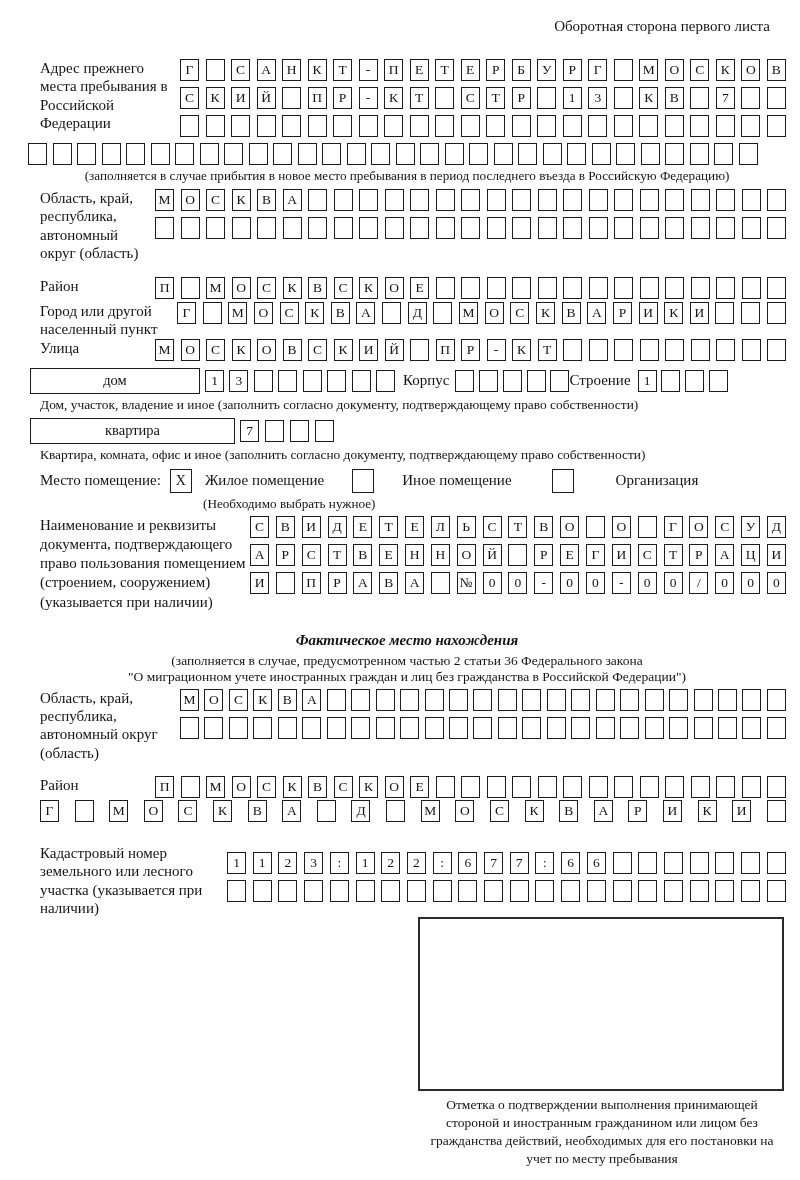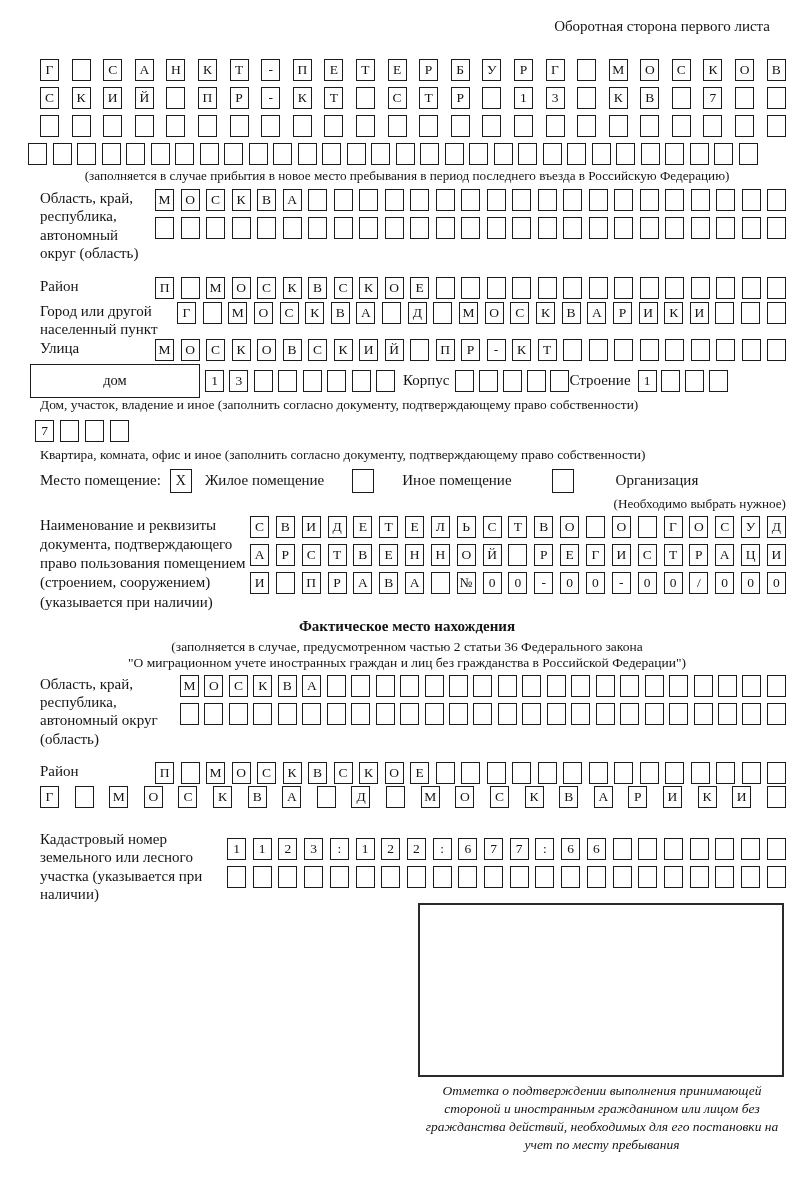--- a/index.html
+++ b/index.html
@@ -16,41 +16,42 @@
   .group{display:flex;align-items:flex-start;margin-left:12px;}
   .glabel{font-size:15px;line-height:1.22;flex:0 0 auto;}
   .grows{flex:1 1 auto;min-width:0;}
   .center{text-align:center;}
   .note{font-size:13.2px;}
   .h2{font-size:15.5px;font-weight:bold;}
   .h3{font-size:15px;font-weight:bold;}
   .caption{font-size:13.4px;margin-left:12px;}
   
   .houserow{display:flex;align-items:center;margin-left:2px;height:26px;}
-  .labelbox{box-sizing:border-box;border:1.7px solid #1c1c1c;height:34px;display:flex;
+  .labelbox{box-sizing:border-box;border:1.7px solid #1c1c1c;height:26px;display:flex;
        align-items:center;justify-content:center;font-size:14.5px;}
   .inline-label{font-size:15px;white-space:nowrap;}
   
   .checkrow{display:flex;align-items:center;margin-left:12px;height:26px;}
   .checkrow .cellrow{height:24px;}
   .checkrow .cell{width:22px;height:24px;font-size:14px;}
   .checklabel{font-size:15px;white-space:nowrap;}
   
   .stampcol{width:368px;margin-left:auto;}
   .stampbox{box-sizing:border-box;width:366px;height:174px;border:2px solid #2a2a2a;}
-  .stampcap{font-size:13.5px;line-height:1.33;text-align:center;margin-top:5px;font-style:italic;}
+  .stampcap{font-size:13.5px;line-height:1.33;text-align:center;margin-top:5px;}
 </style>
 </head>
 <body>
 
 <div class="page">
 
   <div class="side-note">Оборотная сторона первого листа</div>
 
   <div class="group rowstack" style="margin-top:24px;">
+    <div class="glabel" style="width:140px;">Адрес прежнего места пребывания в Российской Федерации</div>
     <div class="grows">
       <div class="cellrow">
           <span class="cell">Г</span>
           <span class="cell"></span>
           <span class="cell">С</span>
           <span class="cell">А</span>
           <span class="cell">Н</span>
           <span class="cell">К</span>
           <span class="cell">Т</span>
           <span class="cell">-</span>
@@ -342,20 +343,21 @@
     <div class="cellrow" style="width:90px;margin-left:7px;">
         <span class="cell">1</span>
         <span class="cell"></span>
         <span class="cell"></span>
         <span class="cell"></span>
       </div>
   </div>
   <div class="caption" style="margin-top:3px;">Дом, участок, владение и иное (заполнить согласно документу, подтверждающему право собственности)</div>
 
   <div class="houserow" style="margin-top:5px;">
+    <div class="labelbox" style="width:205px;">квартира</div>
     <div class="cellrow" style="width:94px;margin-left:5px;">
         <span class="cell">7</span>
         <span class="cell"></span>
         <span class="cell"></span>
         <span class="cell"></span>
       </div>
   </div>
   <div class="caption" style="margin-top:3px;">Квартира, комната, офис и иное (заполнить согласно документу, подтверждающему право собственности)</div>
 
   <div class="checkrow" style="margin-top:5px;">
@@ -366,21 +368,21 @@
     <span class="checklabel" style="margin-left:13px;">Жилое помещение</span>
     <div class="cellrow" style="margin-left:28px;">
         <span class="cell"></span>
       </div>
     <span class="checklabel" style="margin-left:28px;">Иное помещение</span>
     <div class="cellrow" style="margin-left:40px;">
         <span class="cell"></span>
       </div>
     <span class="checklabel" style="margin-left:42px;">Организация</span>
   </div>
-  <div class="note" style="margin-left:175px;margin-top:2px;text-align:right;">(Необходимо выбрать нужное)</div>
+  <div class="note" style="margin-left:175px;margin-top:2px;">(Необходимо выбрать нужное)</div>
 
   <div class="group rowstack" style="margin-top:4px;">
     <div class="glabel" style="width:210px;line-height:1.28;">Наименование и реквизиты документа, подтверждающего право пользования помещением (строением, сооружением) (указывается при наличии)</div>
     <div class="grows">
       <div class="cellrow">
           <span class="cell">С</span>
           <span class="cell">В</span>
           <span class="cell">И</span>
           <span class="cell">Д</span>
           <span class="cell">Е</span>
@@ -443,21 +445,21 @@
           <span class="cell">0</span>
           <span class="cell">0</span>
           <span class="cell">/</span>
           <span class="cell">0</span>
           <span class="cell">0</span>
           <span class="cell">0</span>
         </div>
     </div>
   </div>
 
-  <div class="h3 center" style="margin-top:6px;">Фактическое место нахождения</div>
+  <div class="h3 center" style="margin-top:20px;font-style:italic;">Фактическое место нахождения</div>
   <div class="note center" style="margin-top:4px;font-size:13.5px;">(заполняется в случае, предусмотренном частью 2 статьи 36 Федерального закона</div>
   <div class="note center" style="font-size:13.5px;">"О миграционном учете иностранных граждан и лиц без гражданства в Российской Федерации")</div>
 
   <div class="group rowstack" style="margin-top:4px;">
     <div class="glabel" style="width:140px;">Область, край, республика, автономный округ (область)</div>
     <div class="grows">
       <div class="cellrow">
           <span class="cell">М</span>
           <span class="cell">О</span>
           <span class="cell">С</span>

